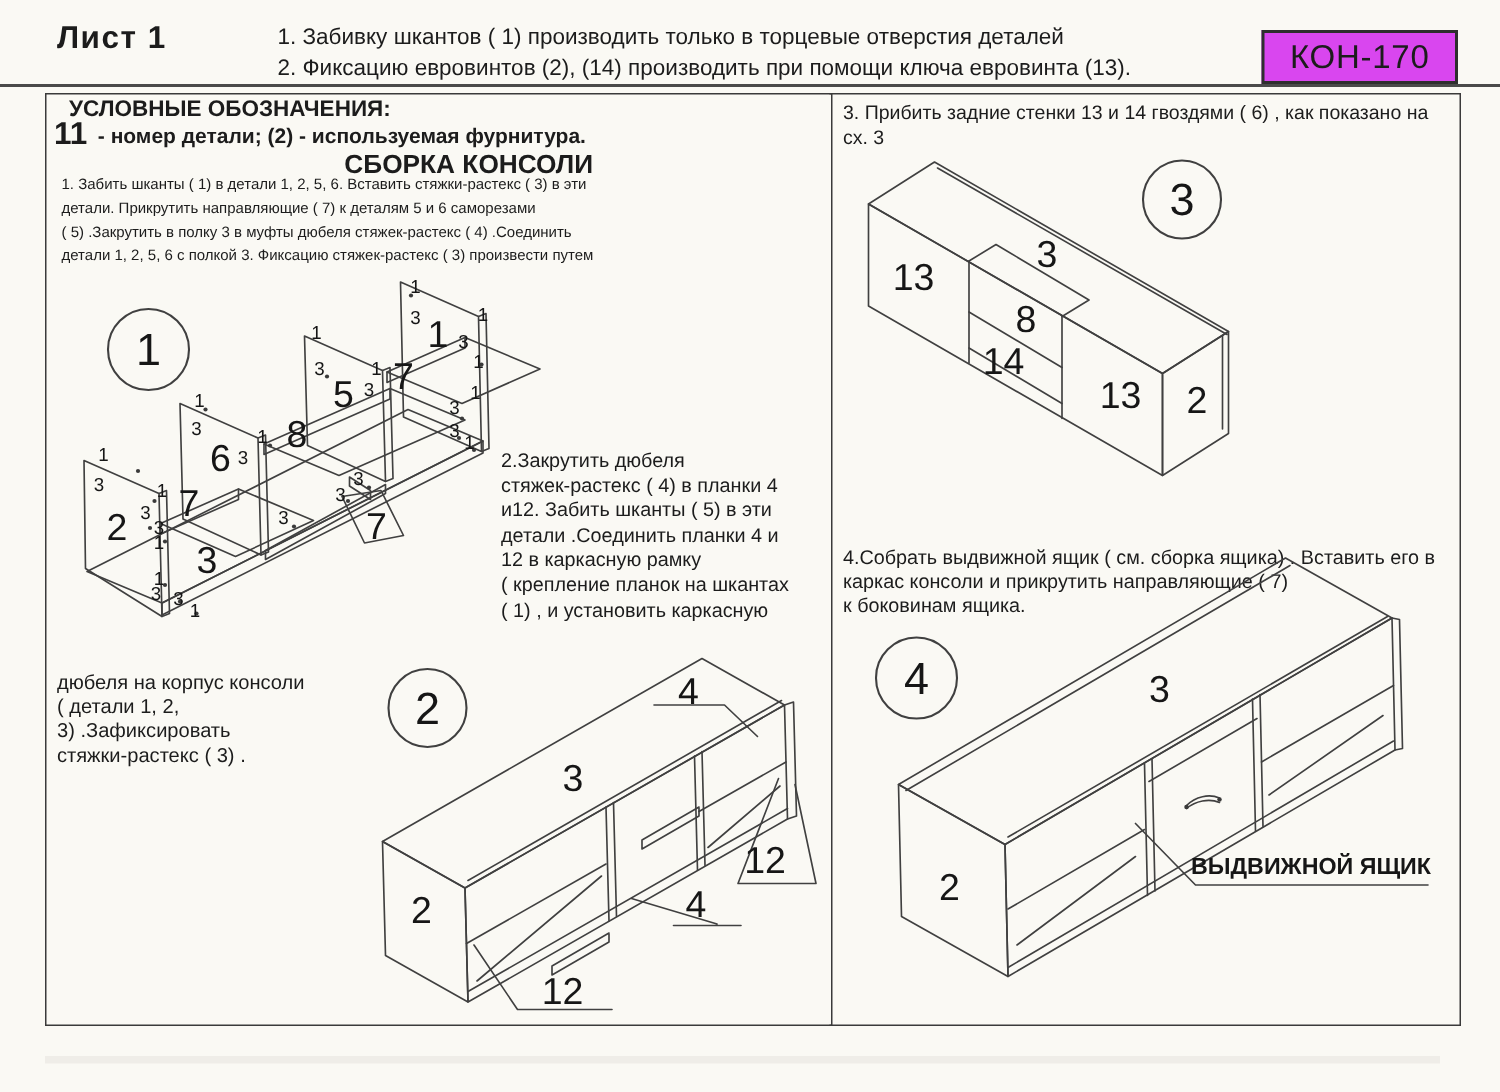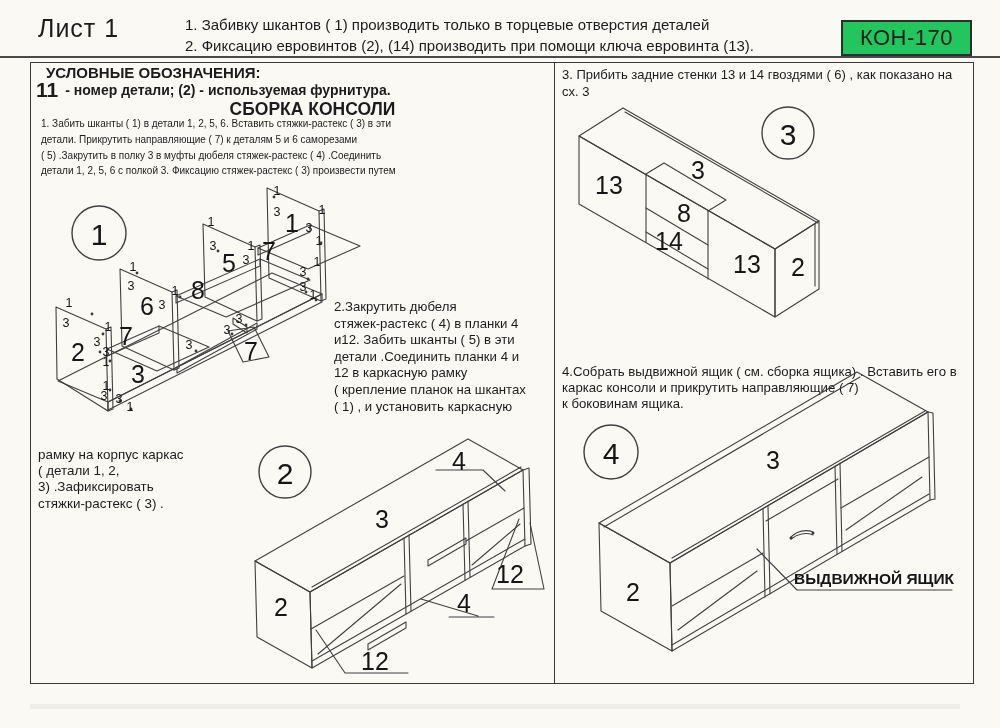--- a/index.html
+++ b/index.html
@@ -1,24 +1,24 @@
 <!DOCTYPE html>
 <html><head>
 <meta charset="utf-8">
 <style>
   html,body{margin:0;padding:0;background:#d8d6d1;}
   .page{position:relative;width:1000px;height:728px;background:#faf9f4;
         font-family:"Liberation Sans",sans-serif;color:#1c1c1c;overflow:hidden;}
   .abs{position:absolute;}
   .nowrap{white-space:nowrap;}
   
-  #sheet-title{left:38px;top:14px;font-size:25px;font-weight:normal;letter-spacing:1px;}
+  #sheet-title{left:38px;top:14px;font-size:21px;font-weight:bold;letter-spacing:1px;}
   #header-notes{left:185px;top:15px;font-size:15px;line-height:20.5px;}
   #doc-code-box{left:841px;top:20px;width:127px;height:32px;border:2px solid #2e2e2e;
-                background:#22c55e;display:flex;align-items:center;justify-content:center;
+                background:#d946ef;display:flex;align-items:center;justify-content:center;
                 font-size:22px;letter-spacing:.5px;}
   #top-rule{left:0;top:56px;width:1000px;height:2px;background:#4a4a4a;}
   #bottom-smudge{left:30px;top:704px;width:930px;height:5px;background:#efede8;}
   
   .panel{position:absolute;border:1.6px solid #3a3a3a;background:transparent;box-sizing:border-box;}
   #left-panel{left:30px;top:62px;width:525px;height:622px;}
   #right-panel{left:553px;top:62px;width:421px;height:622px;border-left:none;}
   
   .tb{position:absolute;}
   .tb .ln{white-space:nowrap;}
@@ -81,21 +81,21 @@
   <div class="tb" id="step2">
     <div class="ln">2.Закрутить дюбеля</div>
     <div class="ln">стяжек-растекс   ( 4)    в планки 4</div>
     <div class="ln">и12.  Забить шканты   ( 5)    в эти</div>
     <div class="ln">детали .Соединить планки 4  и</div>
     <div class="ln">12 в каркасную рамку</div>
     <div class="ln">( крепление планок на шкантах</div>
     <div class="ln">( 1)   , и установить каркасную</div>
   </div>
   <div class="tb" id="step2-cont">
-    <div class="ln">рамку на корпус каркас</div>
+    <div class="ln">дюбеля на корпус консоли</div>
     <div class="ln">( детали 1, 2,</div>
     <div class="ln">3)    .Зафиксировать</div>
     <div class="ln">стяжки-растекс   ( 3)   .</div>
   </div>
 
   <div class="tb" id="step3">
     <div class="ln">3. Прибить задние стенки 13 и 14 гвоздями   ( 6)   , как показано на</div>
     <div class="ln">сх. 3</div>
   </div>
   <div class="tb" id="step4">

